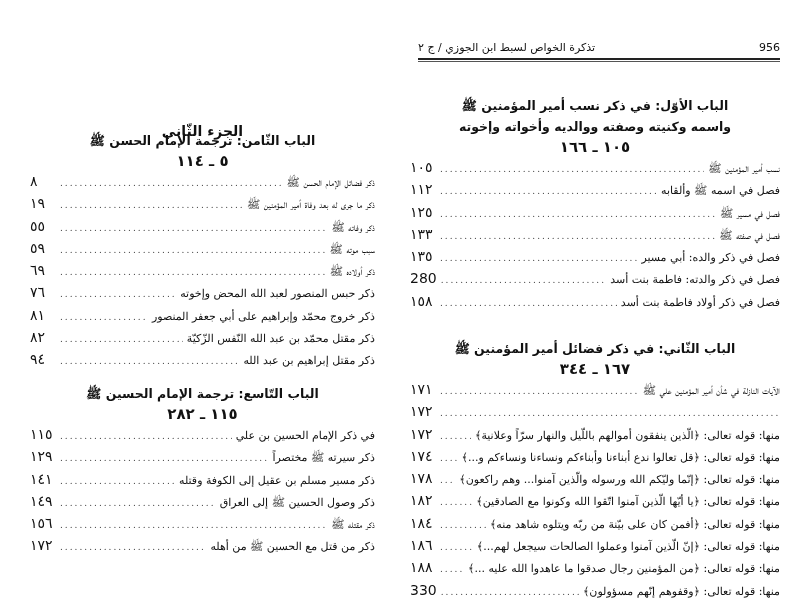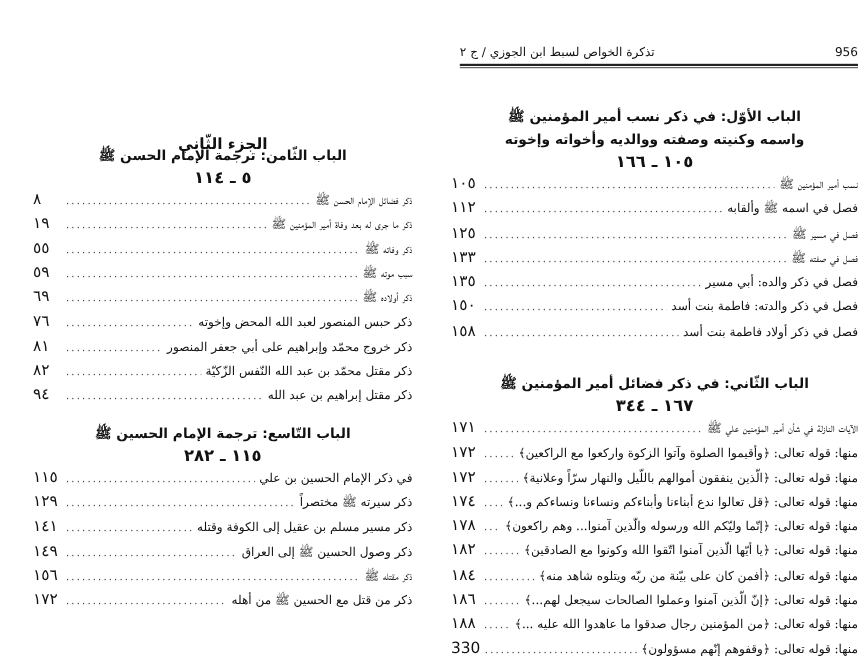--- a/index.html
+++ b/index.html
@@ -66,39 +66,38 @@
         <span class="toc-page">١٣٣</span>
       </div>
     <div class="toc-row">
         <span class="toc-title">فصل في ذكر والده: أبي مسير</span>
         <span class="toc-dots"></span>
         <span class="toc-page">١٣٥</span>
       </div>
     <div class="toc-row">
         <span class="toc-title">فصل في ذكر والدته: فاطمة بنت أسد</span>
         <span class="toc-dots"></span>
-        <span class="toc-page">١٥٠</span>
+        <span class="toc-page">280</span>
       </div>
     <div class="toc-row">
         <span class="toc-title">فصل في ذكر أولاد فاطمة بنت أسد</span>
         <span class="toc-dots"></span>
         <span class="toc-page">١٥٨</span>
       </div>
   </div>
 
   <div class="section" style="top:318px;margin-top:20px;">
     <div class="chapter-title">الباب الثّاني: في ذكر فضائل أمير المؤمنين ﷺ</div>
     <div class="chapter-range">١٦٧ ـ ٣٤٤</div>
     <div class="toc-row">
         <span class="toc-title">الآيات النازلة في شأن أمير المؤمنين علي ﷺ</span>
         <span class="toc-dots"></span>
         <span class="toc-page">١٧١</span>
       </div>
     <div class="toc-row">
-        <span class="toc-title">منها: قوله تعالى: ﴿وأقيموا الصلوة وآتوا الزكوة واركعوا مع الراكعين﴾</span>
         <span class="toc-dots"></span>
         <span class="toc-page">١٧٢</span>
       </div>
     <div class="toc-row">
         <span class="toc-title">منها: قوله تعالى: ﴿الّذين ينفقون أموالهم باللّيل والنهار سرّاً وعلانية﴾</span>
         <span class="toc-dots"></span>
         <span class="toc-page">١٧٢</span>
       </div>
     <div class="toc-row">
         <span class="toc-title">منها: قوله تعالى: ﴿قل تعالوا ندع أبناءنا وأبناءكم ونساءنا ونساءكم و...﴾</span>

